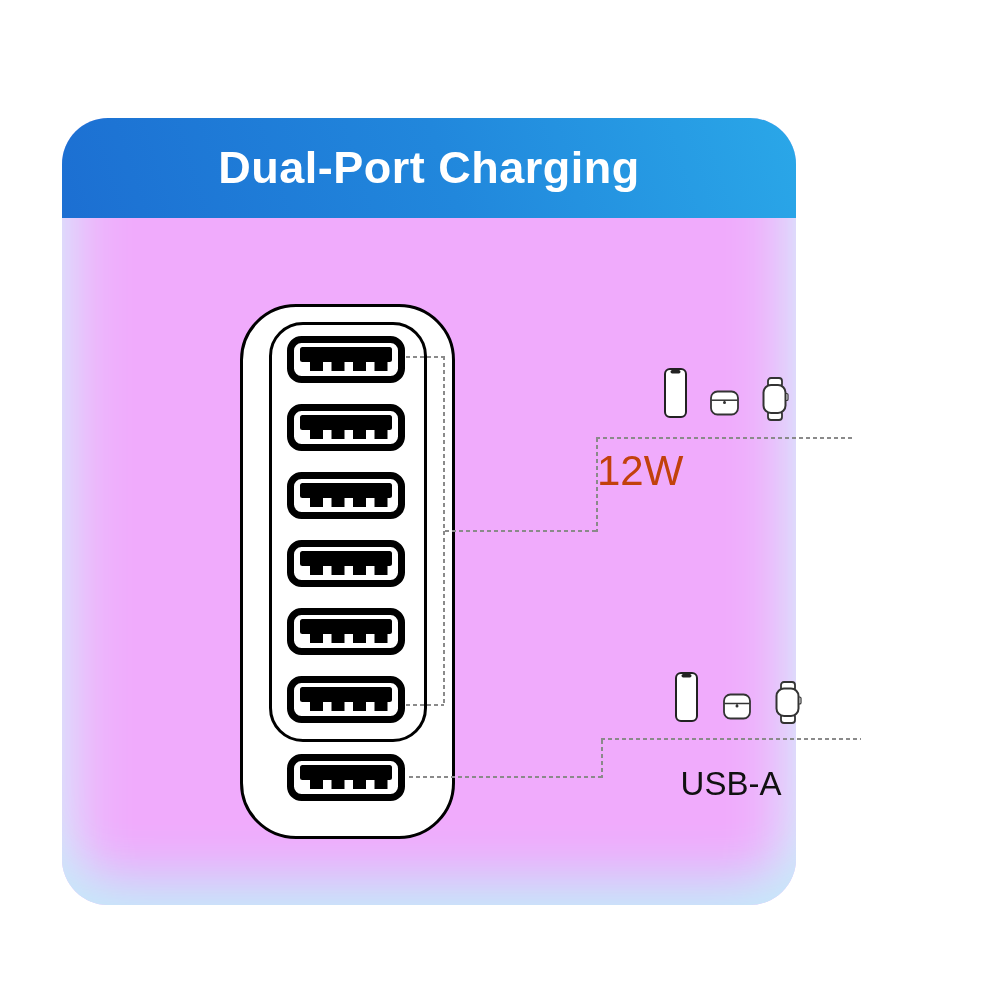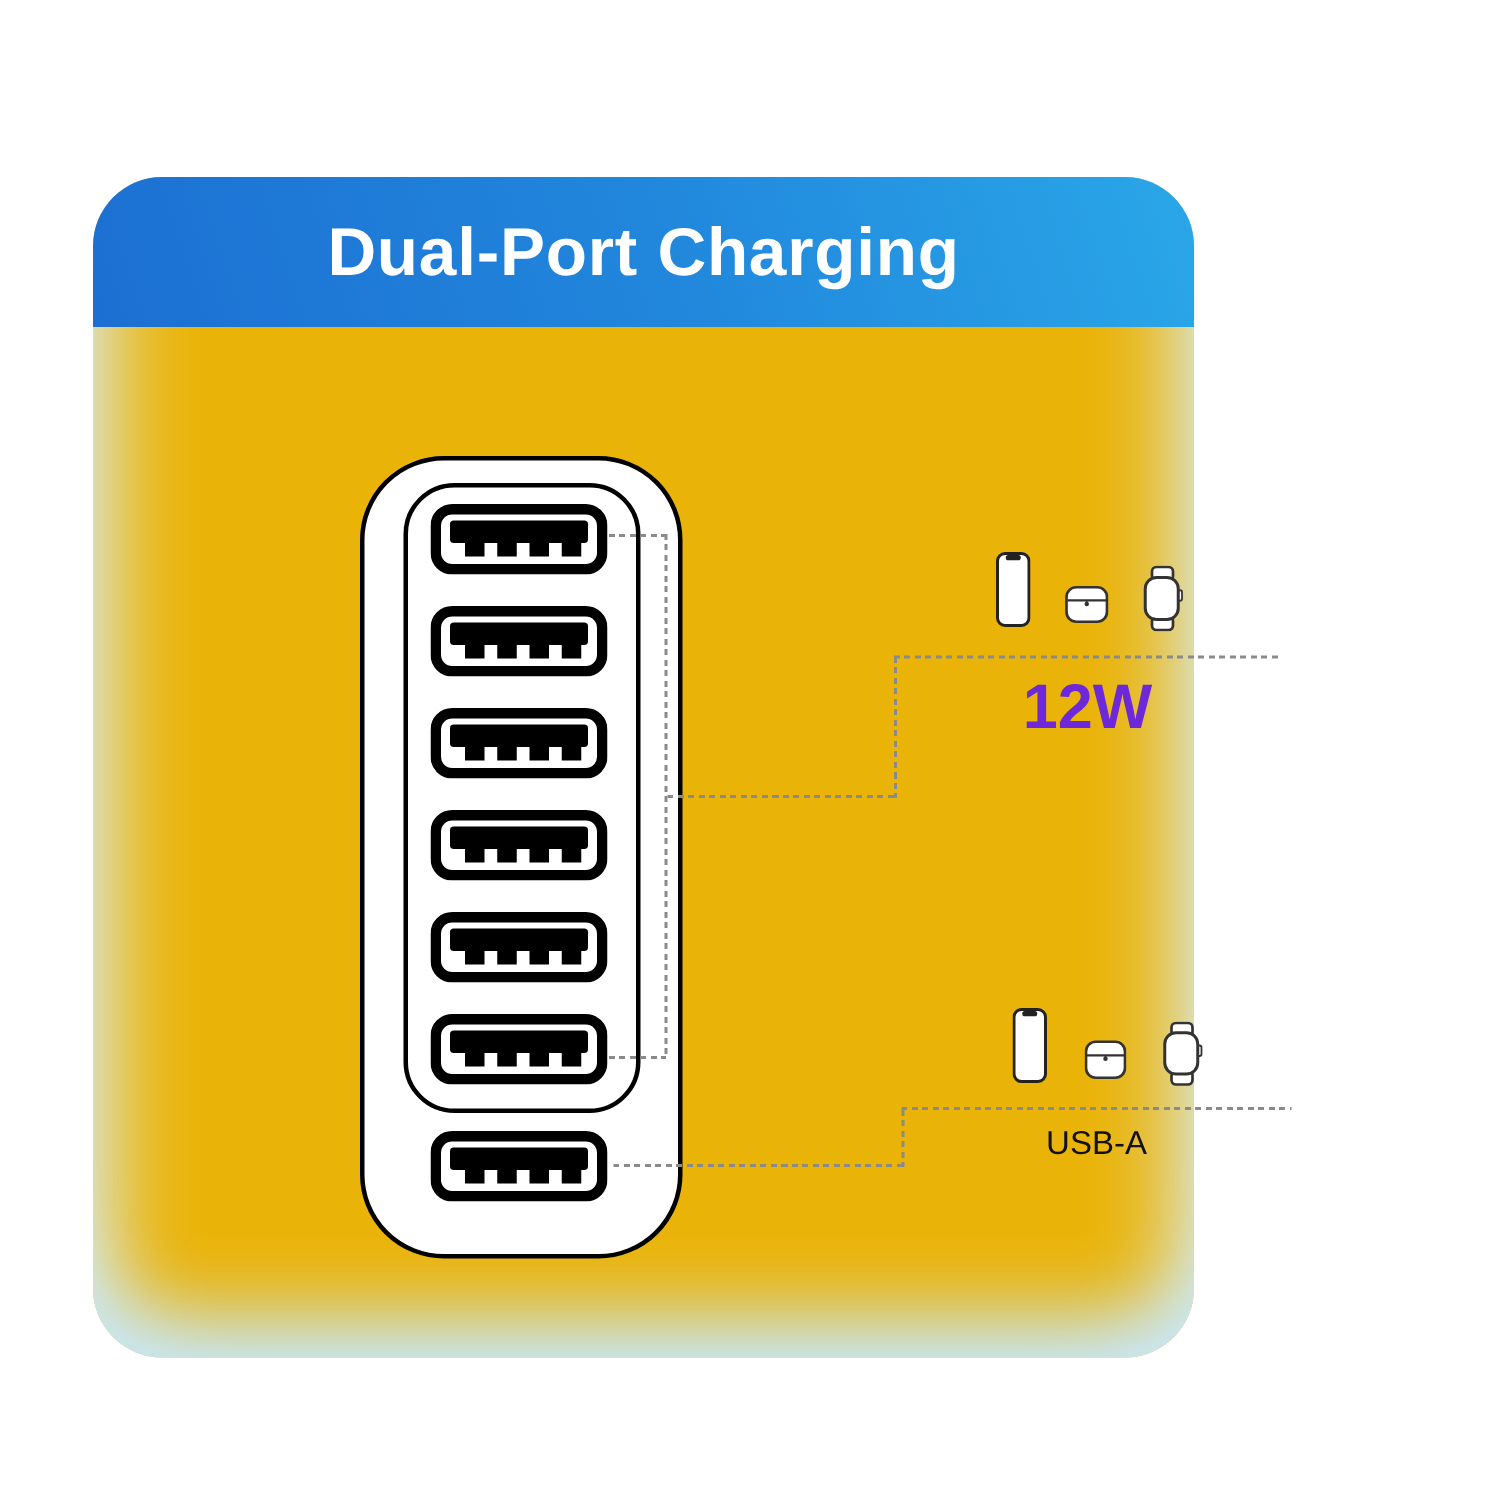--- a/index.html
+++ b/index.html
@@ -4,21 +4,21 @@
 <style>
   html,body{margin:0;padding:0;}
   body{
     width:1000px;height:1000px;position:relative;overflow:hidden;
     background:#ffffff;
     font-family:"Liberation Sans","DejaVu Sans",sans-serif;
   }
   
   .card{
     position:absolute;left:62px;top:118px;width:734px;height:787px;
-    border-radius:46px;background:#eab308;
+    border-radius:46px;background:#f0abfc;
     box-shadow:
       inset 0 -58px 52px -30px #c6e7f9,
       inset 55px 0 60px -45px #d9f0fb,
       inset -55px 0 60px -45px #d9f0fb,
       inset 0 42px 50px -42px #e2f4fd;
   }
   .header{
     position:absolute;left:0;top:0;width:100%;height:100px;
     border-radius:46px 46px 0 0;
     background:linear-gradient(72deg,#1c6fd2 0%,#2187dc 52%,#2aa7e8 100%);
@@ -39,28 +39,28 @@
   }
   .port{position:absolute;left:287px;width:118px;height:47px;}
   .port svg{display:block;}
   
   .dh{position:absolute;height:2px;
       background:repeating-linear-gradient(90deg,#8a8a8a 0 4px,transparent 4px 7px);}
   .dv{position:absolute;width:2px;
       background:repeating-linear-gradient(180deg,#8a8a8a 0 4px,transparent 4px 7px);}
   
   .w12{
-    position:absolute;left:597px;top:447px;width:256px;text-align:center;
-    font-size:42px;font-weight:bold;color:#6d28d9;
+    position:absolute;left:597px;top:447px;width:256px;
+    font-size:42px;font-weight:normal;color:#c2410c;
   }
   .w18row{
     position:absolute;left:600px;top:749px;width:262px;
     display:flex;justify-content:center;align-items:baseline;gap:26px;color:#111;
   }
-  .usba{font-size:22px;font-weight:normal;}
+  .usba{font-size:33px;font-weight:normal;margin-top:16px;}
   .w18{font-size:42px;font-weight:bold;}
   
   .icon{position:absolute;}
   .icon svg{display:block;}
 </style>
 </head>
 <body>
 
 <div>
 

